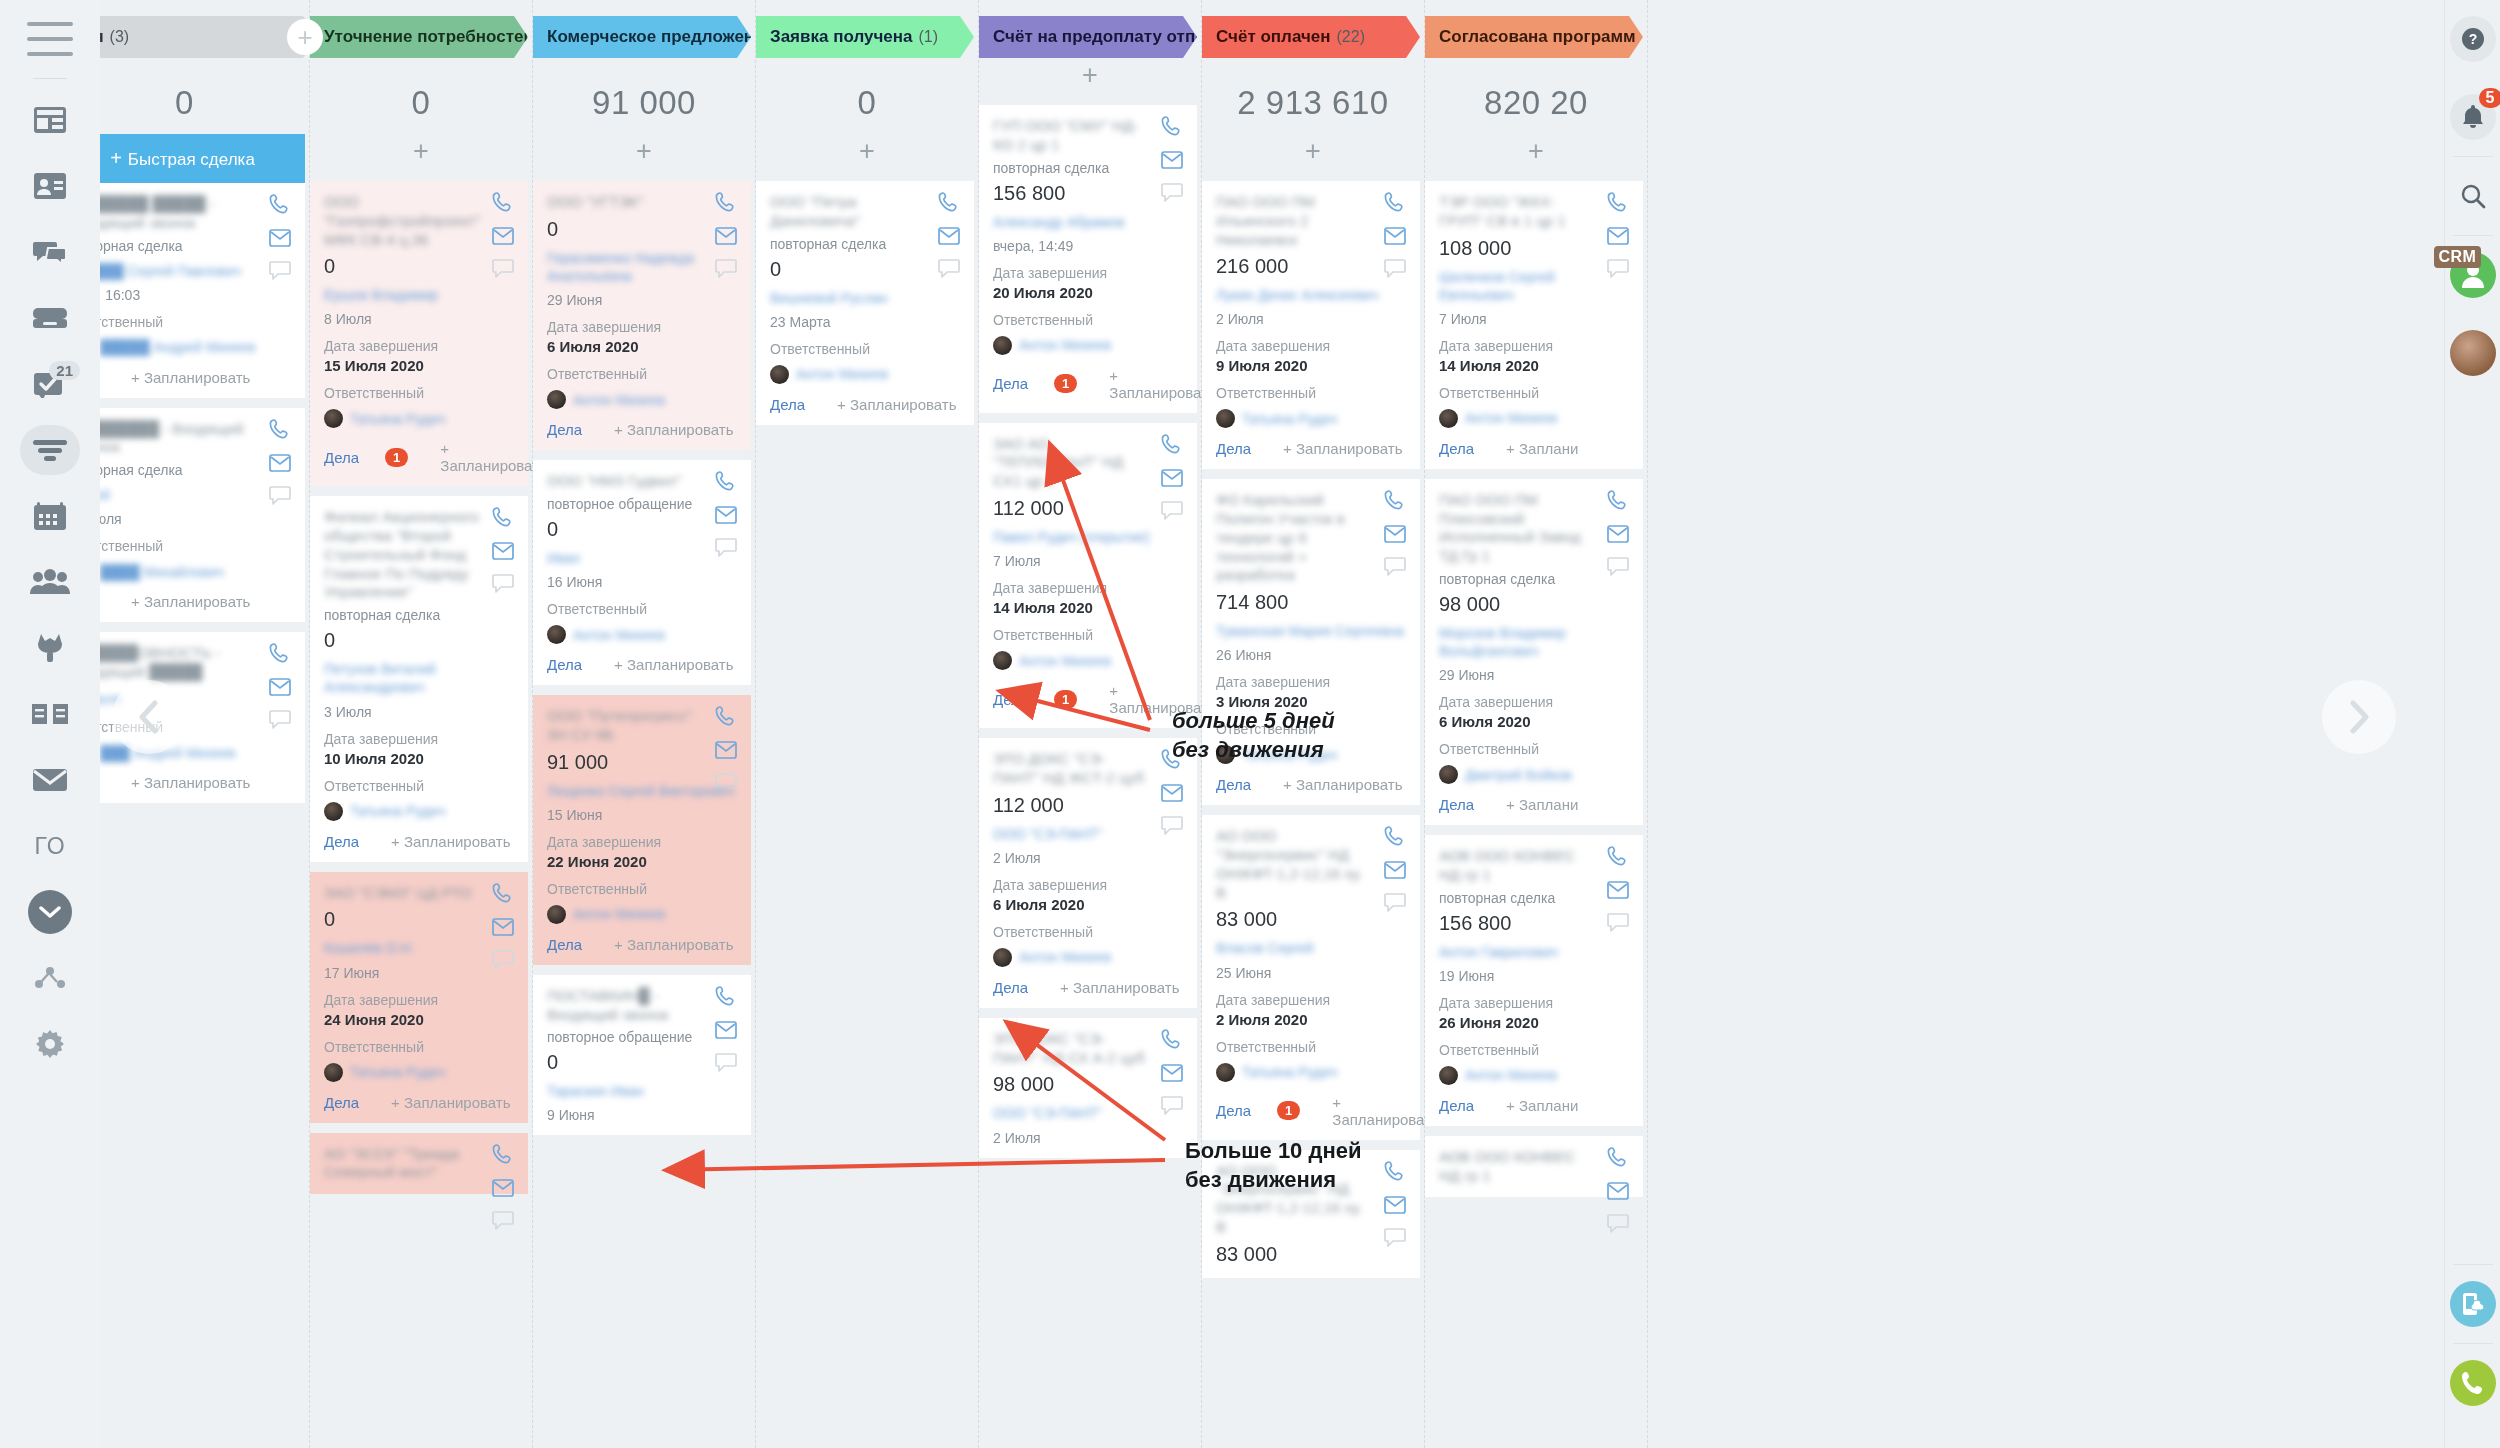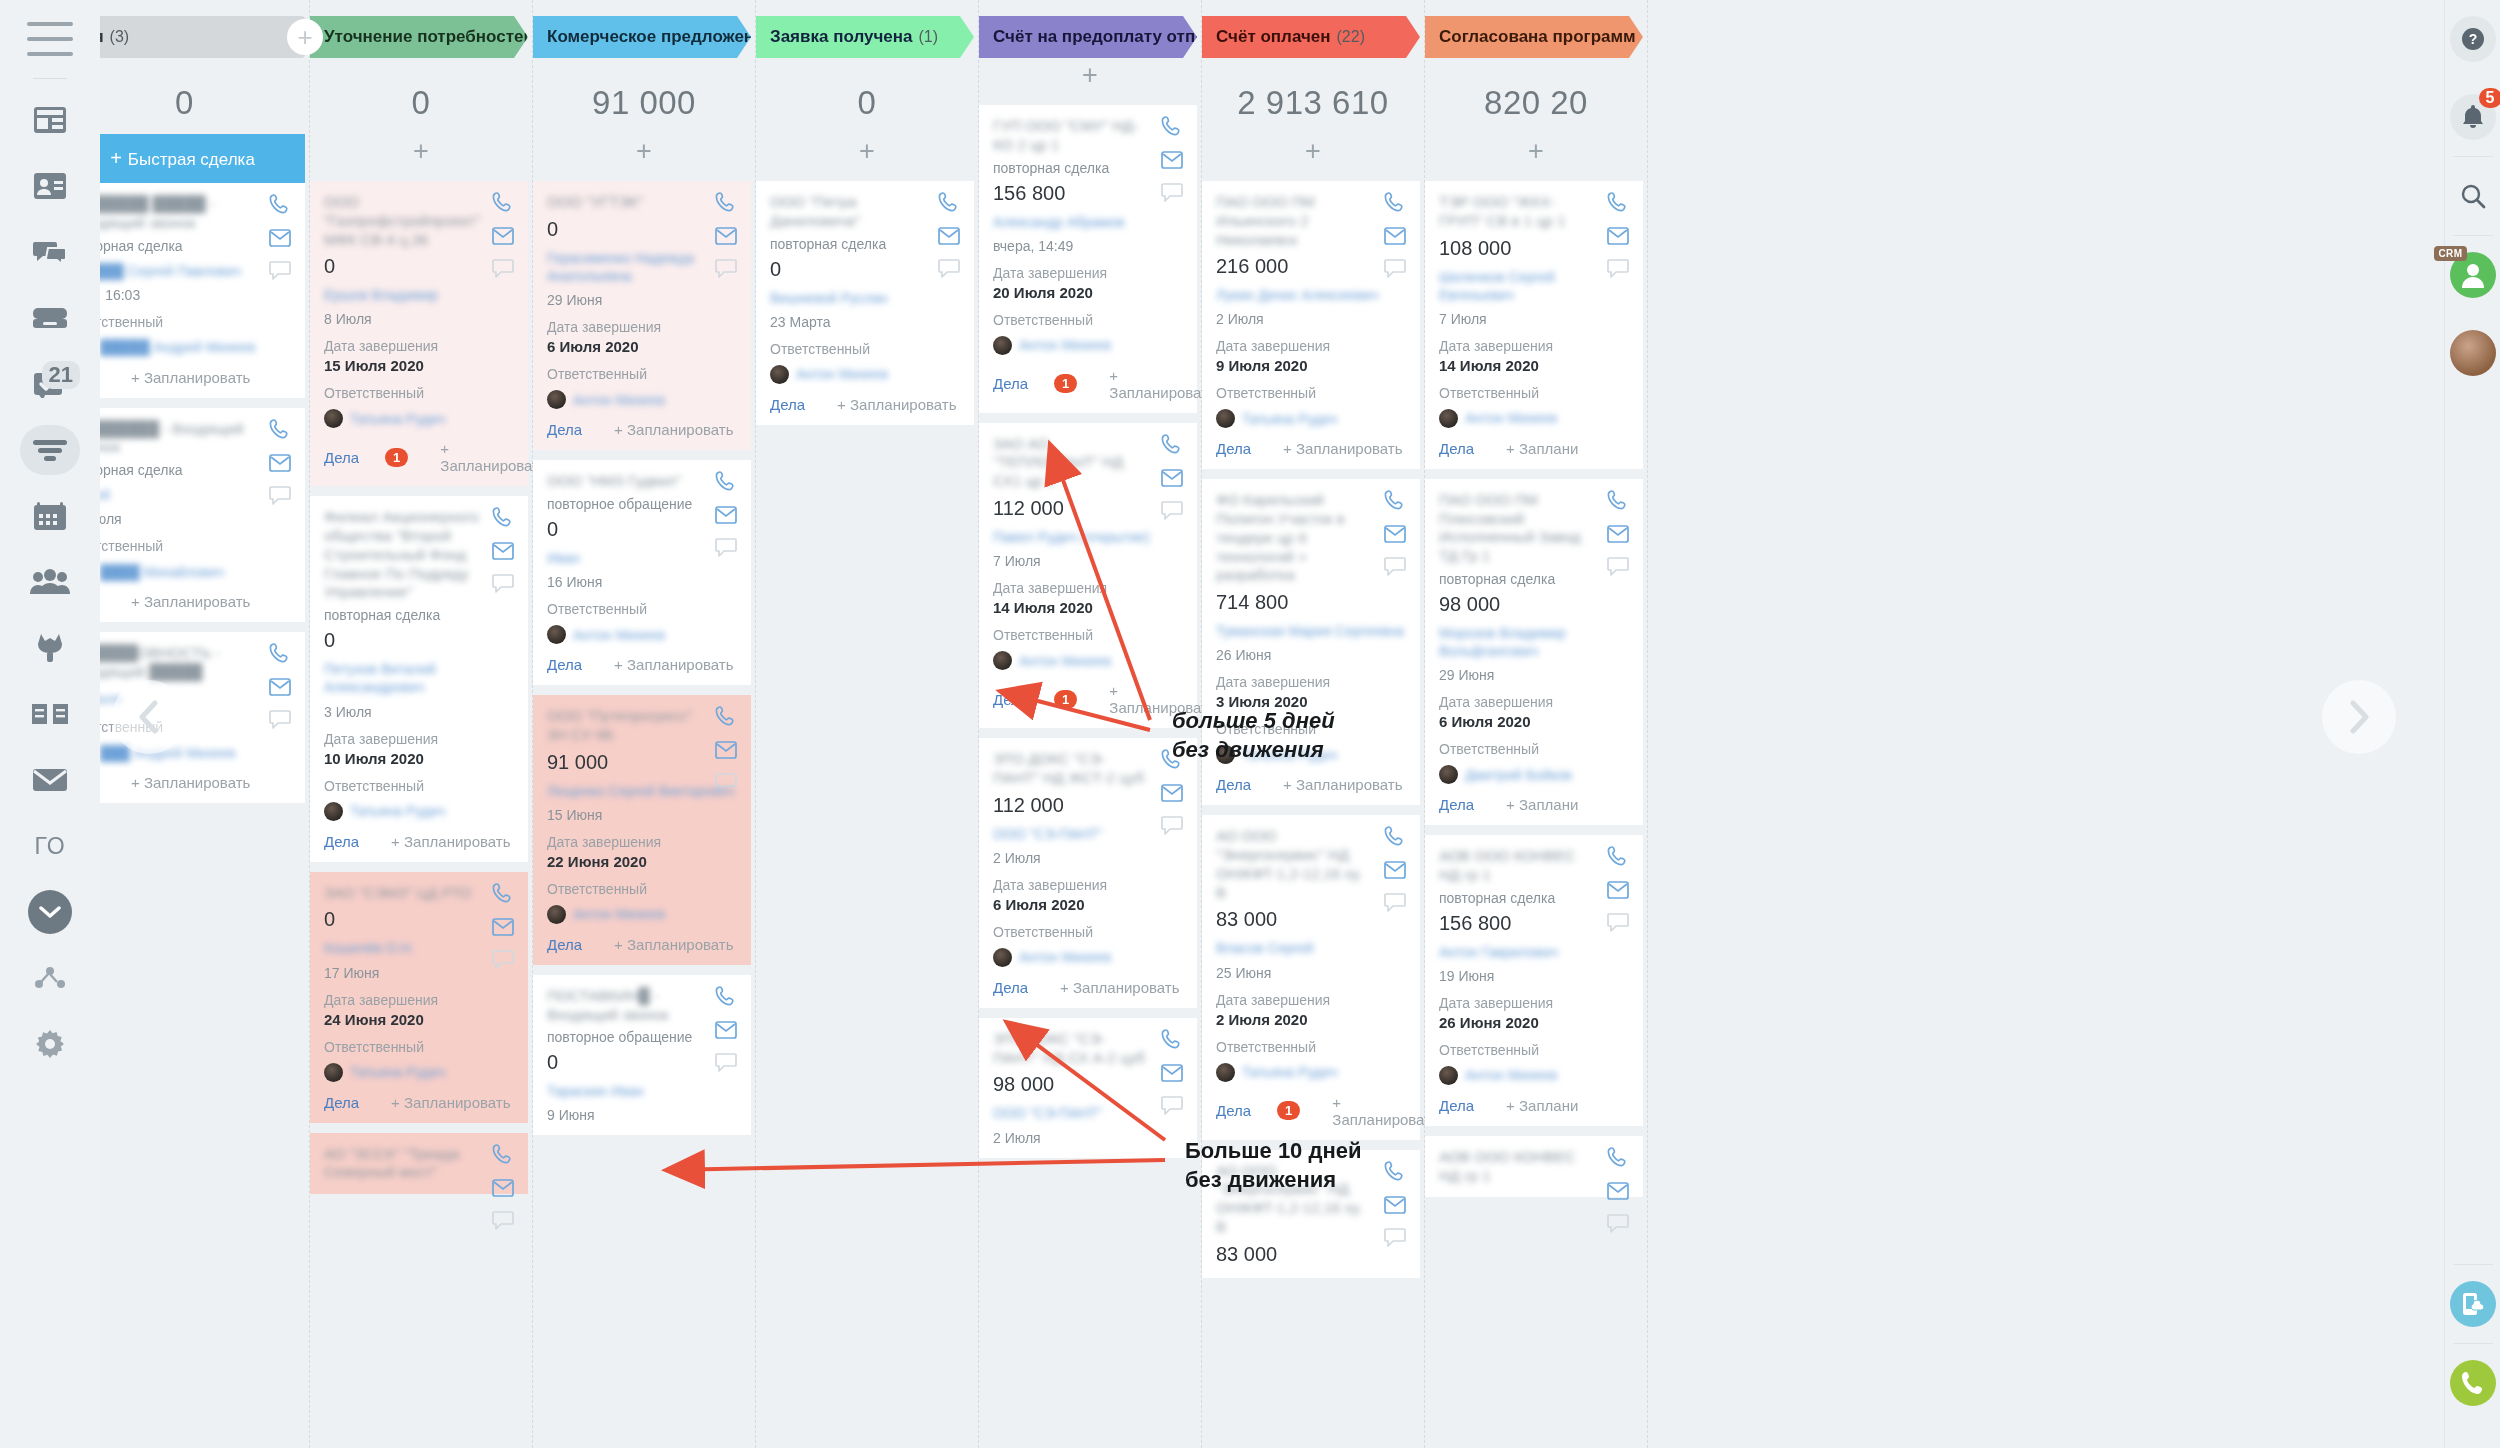--- a/index.html
+++ b/index.html
@@ -27,41 +27,41 @@
     position: relative; cursor: pointer; color: #7e8a93;
   }
   .rail-icon svg { display: block; }
   .rail-icon.active::before {
     content:""; position:absolute; left:8px; right:8px; top:2px; bottom:2px;
     background:#dfe4e8; border-radius:28px; z-index:0;
   }
   .rail-icon.active svg { position:relative; z-index:1; }
   .rail-badge {
     position:absolute; right:8px; top:4px; background:#dfe4e8; color:#6d7880;
-    border-radius:10px; font-size:22px; padding:1px 7px; font-weight:600; z-index:2;
+    border-radius:10px; font-size:15px; padding:1px 7px; font-weight:600; z-index:2;
   }
   .rail-text { font-size: 23px; color:#7e8a93; letter-spacing:1px; font-weight:500;}
   .circ-icon { width:44px; height:44px; border-radius:50%; background:#6d7a84; display:flex; align-items:center; justify-content:center; }
 
   
   .right-rail {
     position:absolute; right:0; top:0; width:56px; height:1448px;
     background:#eef1f3; border-left:1px solid #e1e6e9; z-index:60;
     display:flex; flex-direction:column; align-items:center;
   }
   .rr-btn { width:46px; height:46px; border-radius:50%; background:#e2e7ea;
             display:flex; align-items:center; justify-content:center; position:relative; cursor:pointer; }
   .rr-slot { height:78px; display:flex; align-items:center; justify-content:center; width:56px; position:relative;}
   .rr-line { width:40px; height:1px; background:#dfe4e7; }
   .rr-badge { position:absolute; top:-6px; right:-6px; background:#e8502f; color:#fff;
               font-size:16px; font-weight:700; border-radius:11px; padding:1px 7px; }
   .rr-avatar { width:46px; height:46px; border-radius:50%; background:#5bbf5b;
                display:flex; align-items:center; justify-content:center; position:relative;}
   .rr-crm { position:absolute; top:-6px; left:-16px; background:#8d6e56; color:#fff;
-            font-size:10px; font-weight:700; border-radius:4px; padding:2px 5px; letter-spacing:.4px;}
+            font-size:16px; font-weight:700; border-radius:4px; padding:2px 5px; letter-spacing:.4px;}
   .rr-photo { width:46px; height:46px; border-radius:50%;
               background: radial-gradient(circle at 40% 35%, #caa389, #8d6243 70%); }
   .rr-round { width:46px; height:46px; border-radius:50%; display:flex; align-items:center; justify-content:center; cursor:pointer;}
 
   
   .board { position:absolute; left:60px; top:0; right:56px; height:1448px; overflow:hidden; }
   .columns { display:flex; height:100%; }
   .col { width:223px; flex:0 0 223px; position:relative; border-right:1px dashed #d4dadd; }
   .col:first-child { width:250px; flex:0 0 250px; }
   .col-head {

